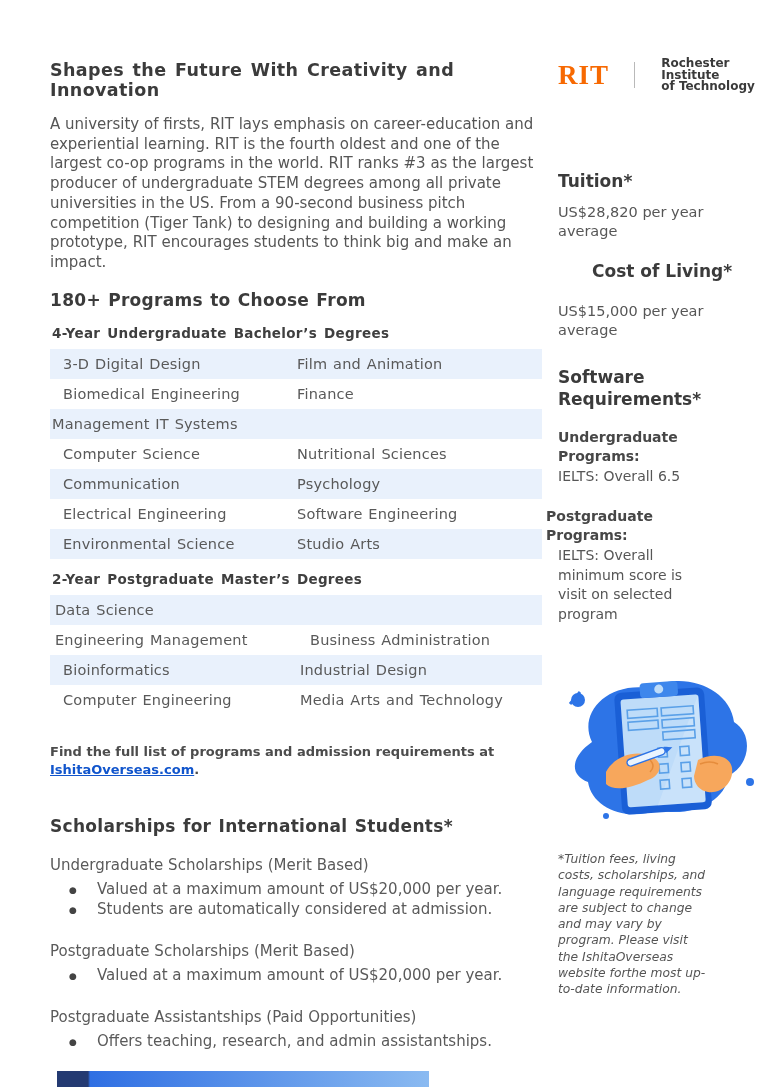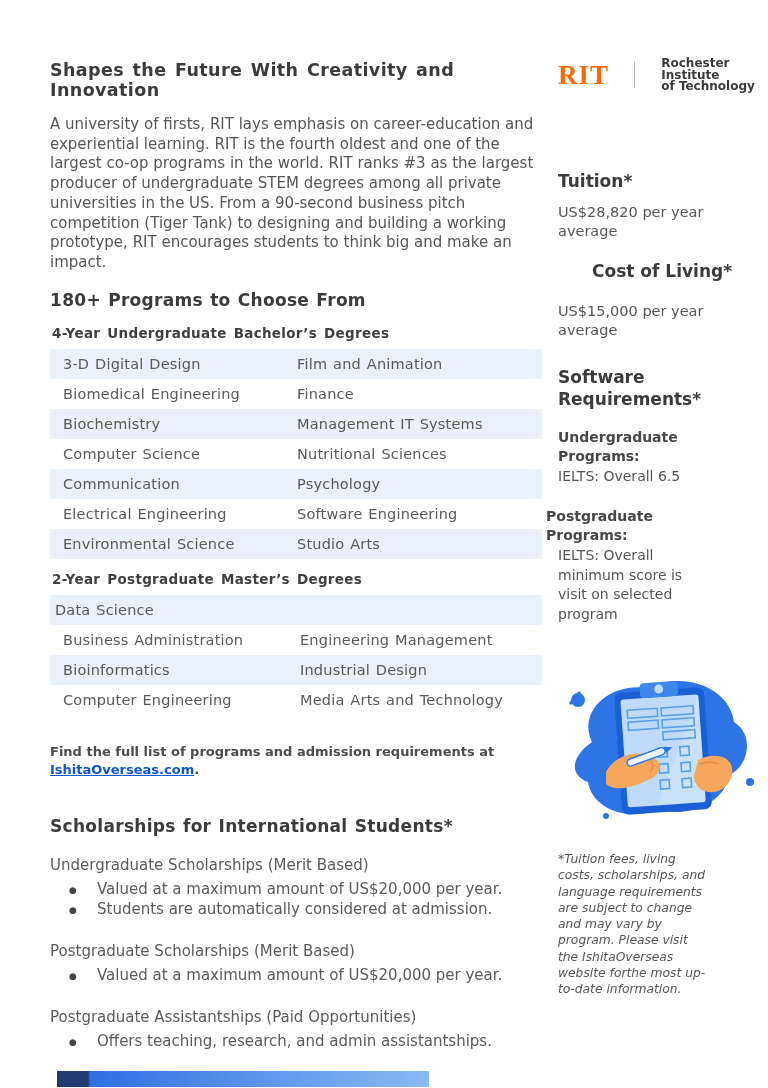--- a/index.html
+++ b/index.html
@@ -91,21 +91,20 @@
     <div class="prog-table" id="ug-table">
         <div class="prog-row alt">
           <span class="prog-cell c1">3-D Digital Design</span>
           <span class="prog-cell c2">Film and Animation</span>
         </div>
         <div class="prog-row">
           <span class="prog-cell c1">Biomedical Engineering</span>
           <span class="prog-cell c2">Finance</span>
         </div>
         <div class="prog-row alt">
-          <span class="prog-cell c1">Biochemistry</span>
           <span class="prog-cell c2">Management IT Systems</span>
         </div>
         <div class="prog-row">
           <span class="prog-cell c1">Computer Science</span>
           <span class="prog-cell c2">Nutritional Sciences</span>
         </div>
         <div class="prog-row alt">
           <span class="prog-cell c1">Communication</span>
           <span class="prog-cell c2">Psychology</span>
         </div>
@@ -118,22 +117,22 @@
           <span class="prog-cell c2">Studio Arts</span>
         </div>
       </div>
 
     <div class="h3">2-Year Postgraduate Master’s Degrees</div>
     <div class="prog-table pg" id="pg-table">
         <div class="prog-row alt">
           <span class="prog-cell c2">Data Science</span>
         </div>
         <div class="prog-row">
+          <span class="prog-cell c2">Engineering Management</span>
           <span class="prog-cell c1">Business Administration</span>
-          <span class="prog-cell c2">Engineering Management</span>
         </div>
         <div class="prog-row alt">
           <span class="prog-cell c1">Bioinformatics</span>
           <span class="prog-cell c2">Industrial Design</span>
         </div>
         <div class="prog-row">
           <span class="prog-cell c1">Computer Engineering</span>
           <span class="prog-cell c2">Media Arts and Technology</span>
         </div>
       </div>

